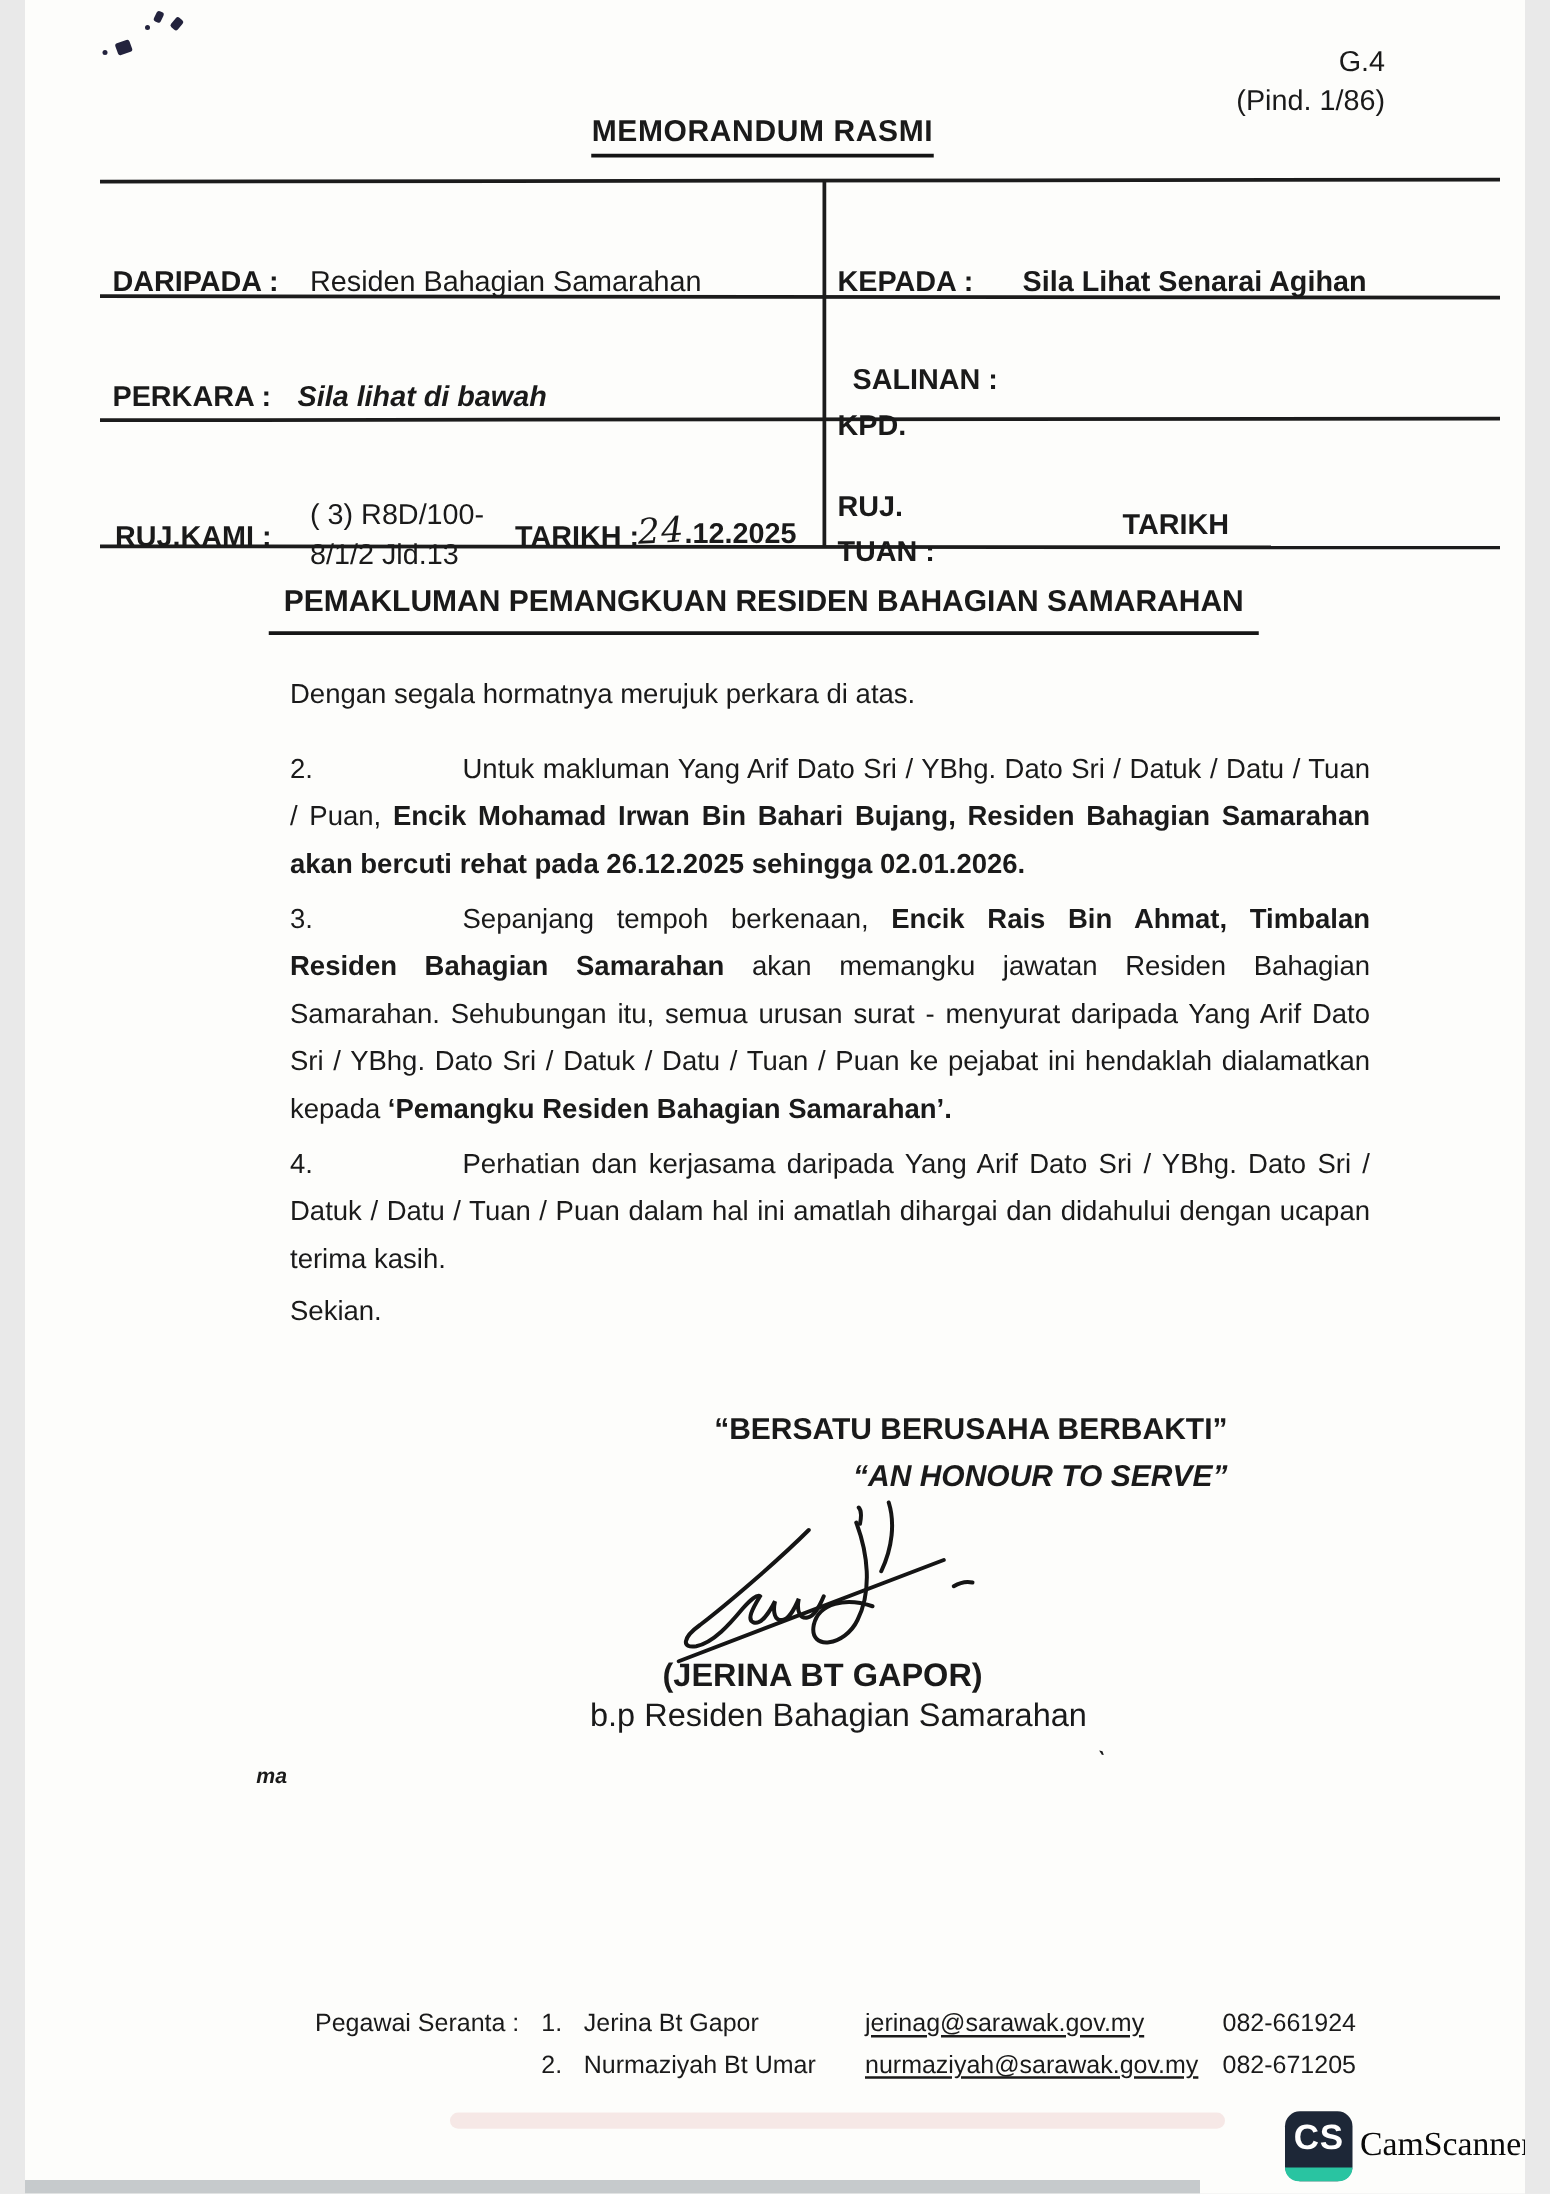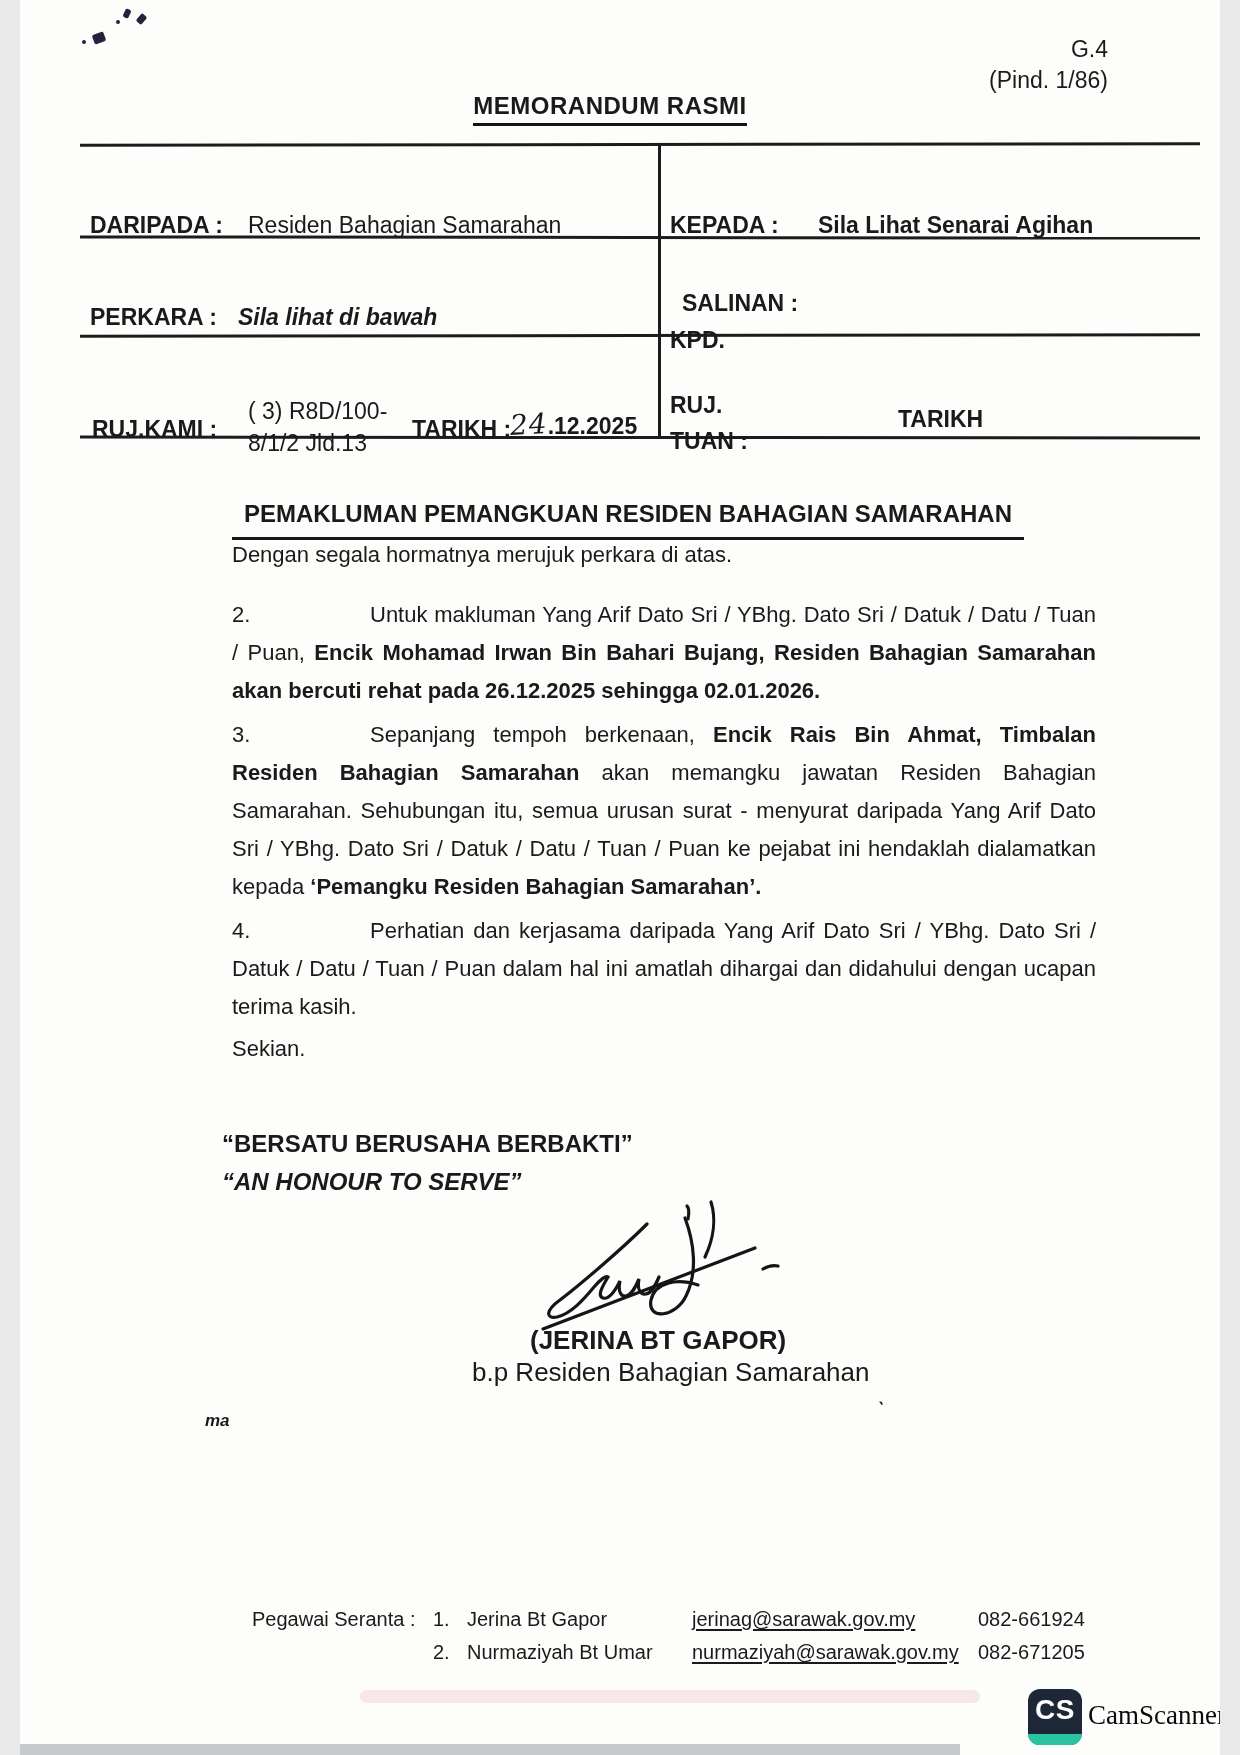--- a/index.html
+++ b/index.html
@@ -14,28 +14,28 @@
   
   .corner{top:34px;right:112px;text-align:right;font-size:23px;line-height:31px;}
   .doc-title-wrap{top:92px;left:0;width:1180px;text-align:center;}
   .doc-title-wrap span{display:inline-block;font-size:24px;font-weight:bold;letter-spacing:.5px;
     border-bottom:3px solid #141414;padding-bottom:3px;}
   
   .hline{position:absolute;left:60px;width:1120px;height:3px;background:#1c1c1c;}
   .vline{position:absolute;left:638px;top:144px;width:3px;height:294px;background:#1c1c1c;}
   .cell{font-size:23px;margin-top:40px;}
   
-  .subject{top:468px;left:212px;width:792px;text-align:center;font-size:24px;font-weight:bold;
-    border-bottom:3px solid #161616;padding-bottom:9px;margin-top:32px;}
+  .subject{top:468px;left:195px;width:792px;text-align:center;font-size:24px;font-weight:bold;
+    border-bottom:3px solid #161616;padding-bottom:9px;}
   
   .para{position:absolute;left:212px;width:864px;font-size:22px;line-height:38px;
     text-align:justify;white-space:normal;}
   .pnum{display:inline-block;width:138px;}
   
-  .motto{left:202px;width:760px;text-align:left;font-size:24px;font-weight:bold;}
+  .motto{left:202px;width:760px;text-align:right;font-size:24px;font-weight:bold;}
   
   .ft{font-size:20px;}
   .email{text-decoration:underline;text-underline-offset:3px;}
   
   .cs-icon{top:1689px;left:1008px;width:54px;height:56px;border-radius:12px;
     background:#1d2737;text-align:center;}
   .cs-icon .cs-txt{display:block;color:#fff;font-weight:bold;font-size:28px;margin-top:5px;
     letter-spacing:.5px;}
   .cs-strip{position:absolute;bottom:0;left:0;width:100%;height:11px;background:#29c4a1;
     border-radius:0 0 12px 12px;}

